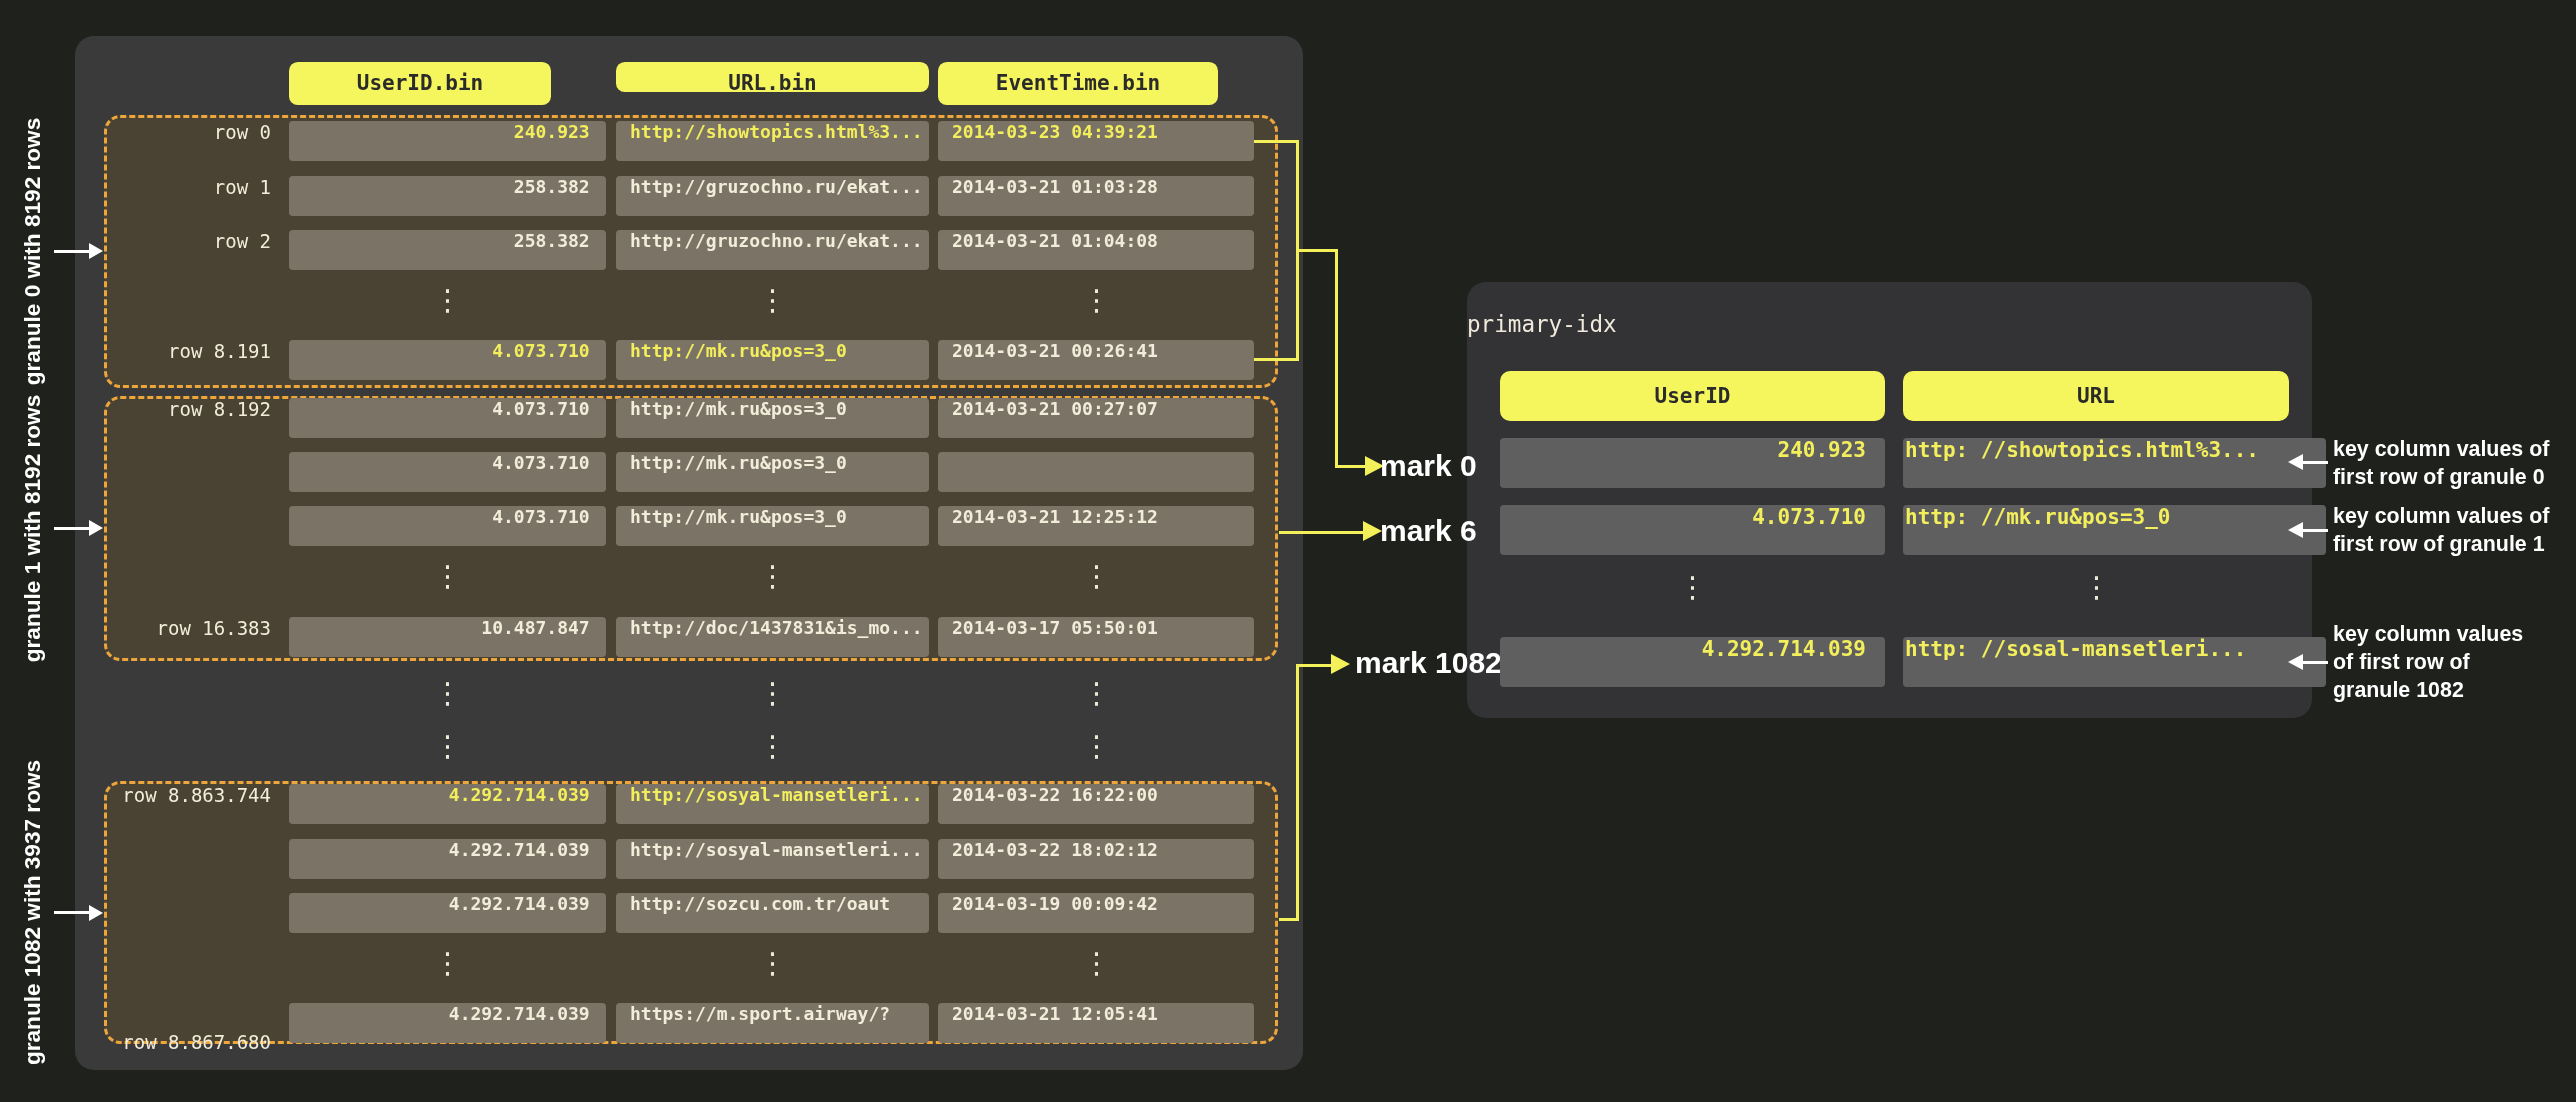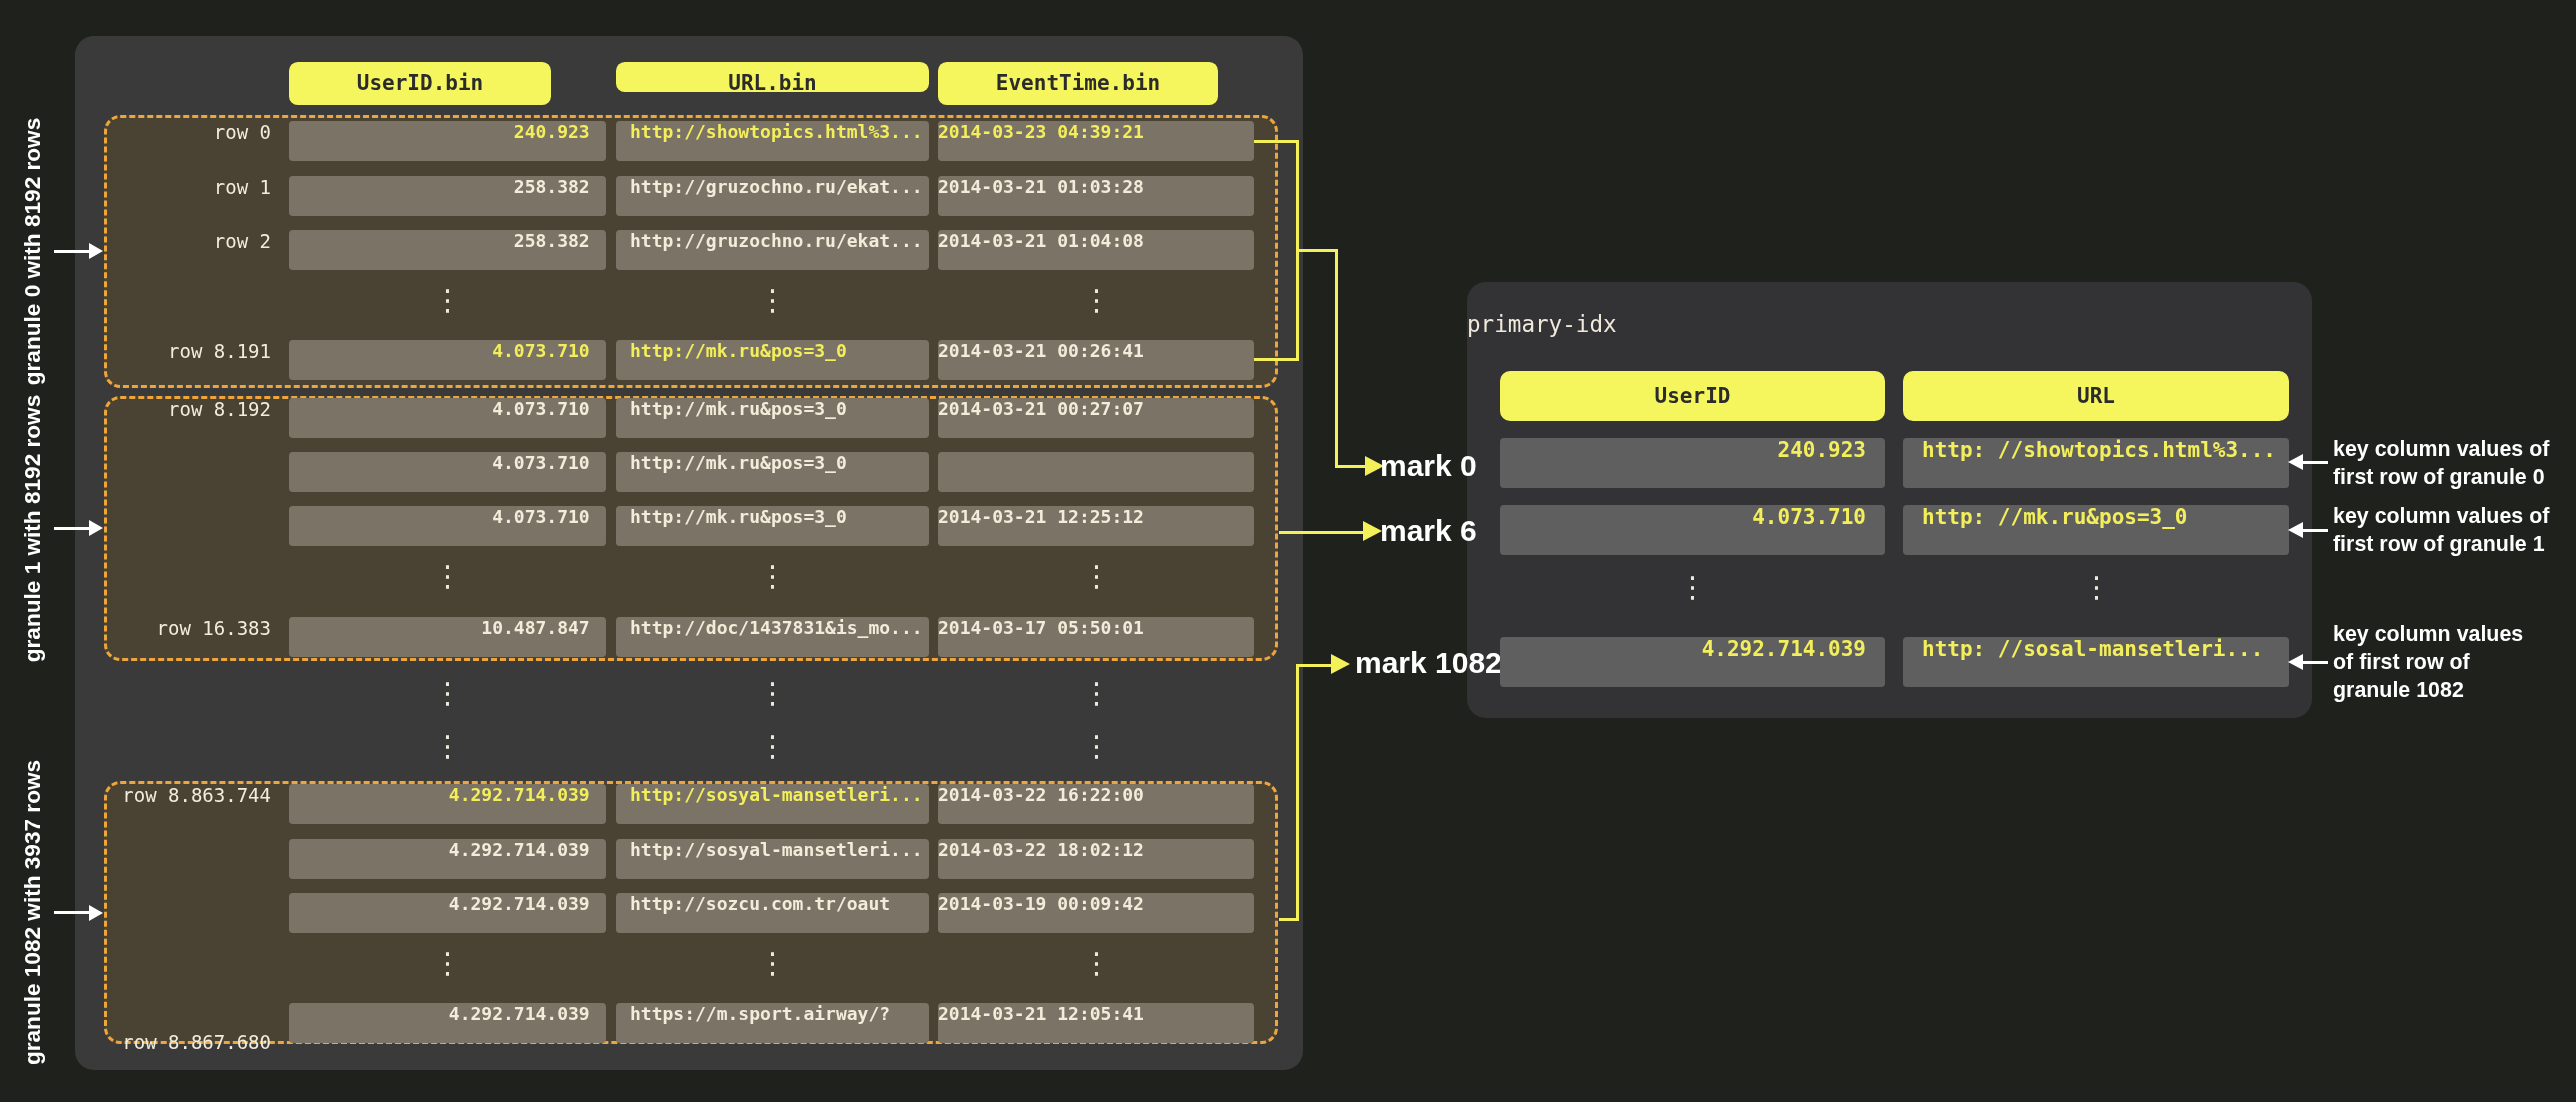--- a/index.html
+++ b/index.html
@@ -13,29 +13,29 @@
   .granule{position:absolute;left:104px;width:1174px;border:3.8px dashed #eda63c;
            border-radius:16.3px;background:#4a4334;box-sizing:border-box;}
   .rowlabel{position:absolute;left:94px;width:177px;height:40px;line-height:40px;
             text-align:right;font:500 19px "DejaVu Sans Mono",monospace;color:#f2ecda;
             white-space:nowrap;}
   .cell{position:absolute;height:40px;line-height:40px;background:#7b7365;border-radius:3.8px;
         font:600 18px "DejaVu Sans Mono",monospace;color:#f2ecda;white-space:nowrap;
         box-sizing:border-box;overflow:hidden;}
   .cell.c1{left:289px;width:317px;text-align:right;padding-right:16.3px;}
   .cell.c2{left:616px;width:313px;padding-left:14px;}
-  .cell.c3{left:938px;width:316px;}
+  .cell.c3{left:938px;width:316px;padding-left:14px;}
   .key{color:#f3ef5c !important;}
   .vdots{position:absolute;width:53px;height:44px;line-height:44px;text-align:center;
          font:400 29px "DejaVu Sans Mono",monospace;color:#efe9d8;}
   .pcell{position:absolute;height:50px;line-height:50px;background:#5f5f5f;border-radius:3.8px;
          font:600 21px "DejaVu Sans Mono",monospace;color:#f3ef5c;white-space:nowrap;
          box-sizing:border-box;overflow:hidden;}
   .pcell.c1{left:1500px;width:385px;text-align:right;padding-right:19px;}
-  .pcell.c2{left:1903px;width:386px;padding-left:19px;}
+  .pcell.c2{left:1903px;width:423px;padding-left:2px;}
   .ptitle{position:absolute;left:1467px;top:311px;width:845px;height:28px;line-height:28px;
           text-align:left;font:500 22.6px "DejaVu Sans Mono",monospace;color:#f0eadc;}
   .mark{position:absolute;font:700 30px "Liberation Sans",sans-serif;color:#ffffff;
         white-space:nowrap;}
   .note{position:absolute;font:700 21.4px "Liberation Sans",sans-serif;color:#ffffff;
         line-height:28px;white-space:nowrap;}
   .side{position:absolute;width:339px;height:31px;line-height:31px;text-align:center;
         font:700 22.6px "Liberation Sans",sans-serif;color:#ffffff;transform:rotate(-90deg);
         white-space:nowrap;}
   .yline{position:absolute;background:#f3f05a;}

